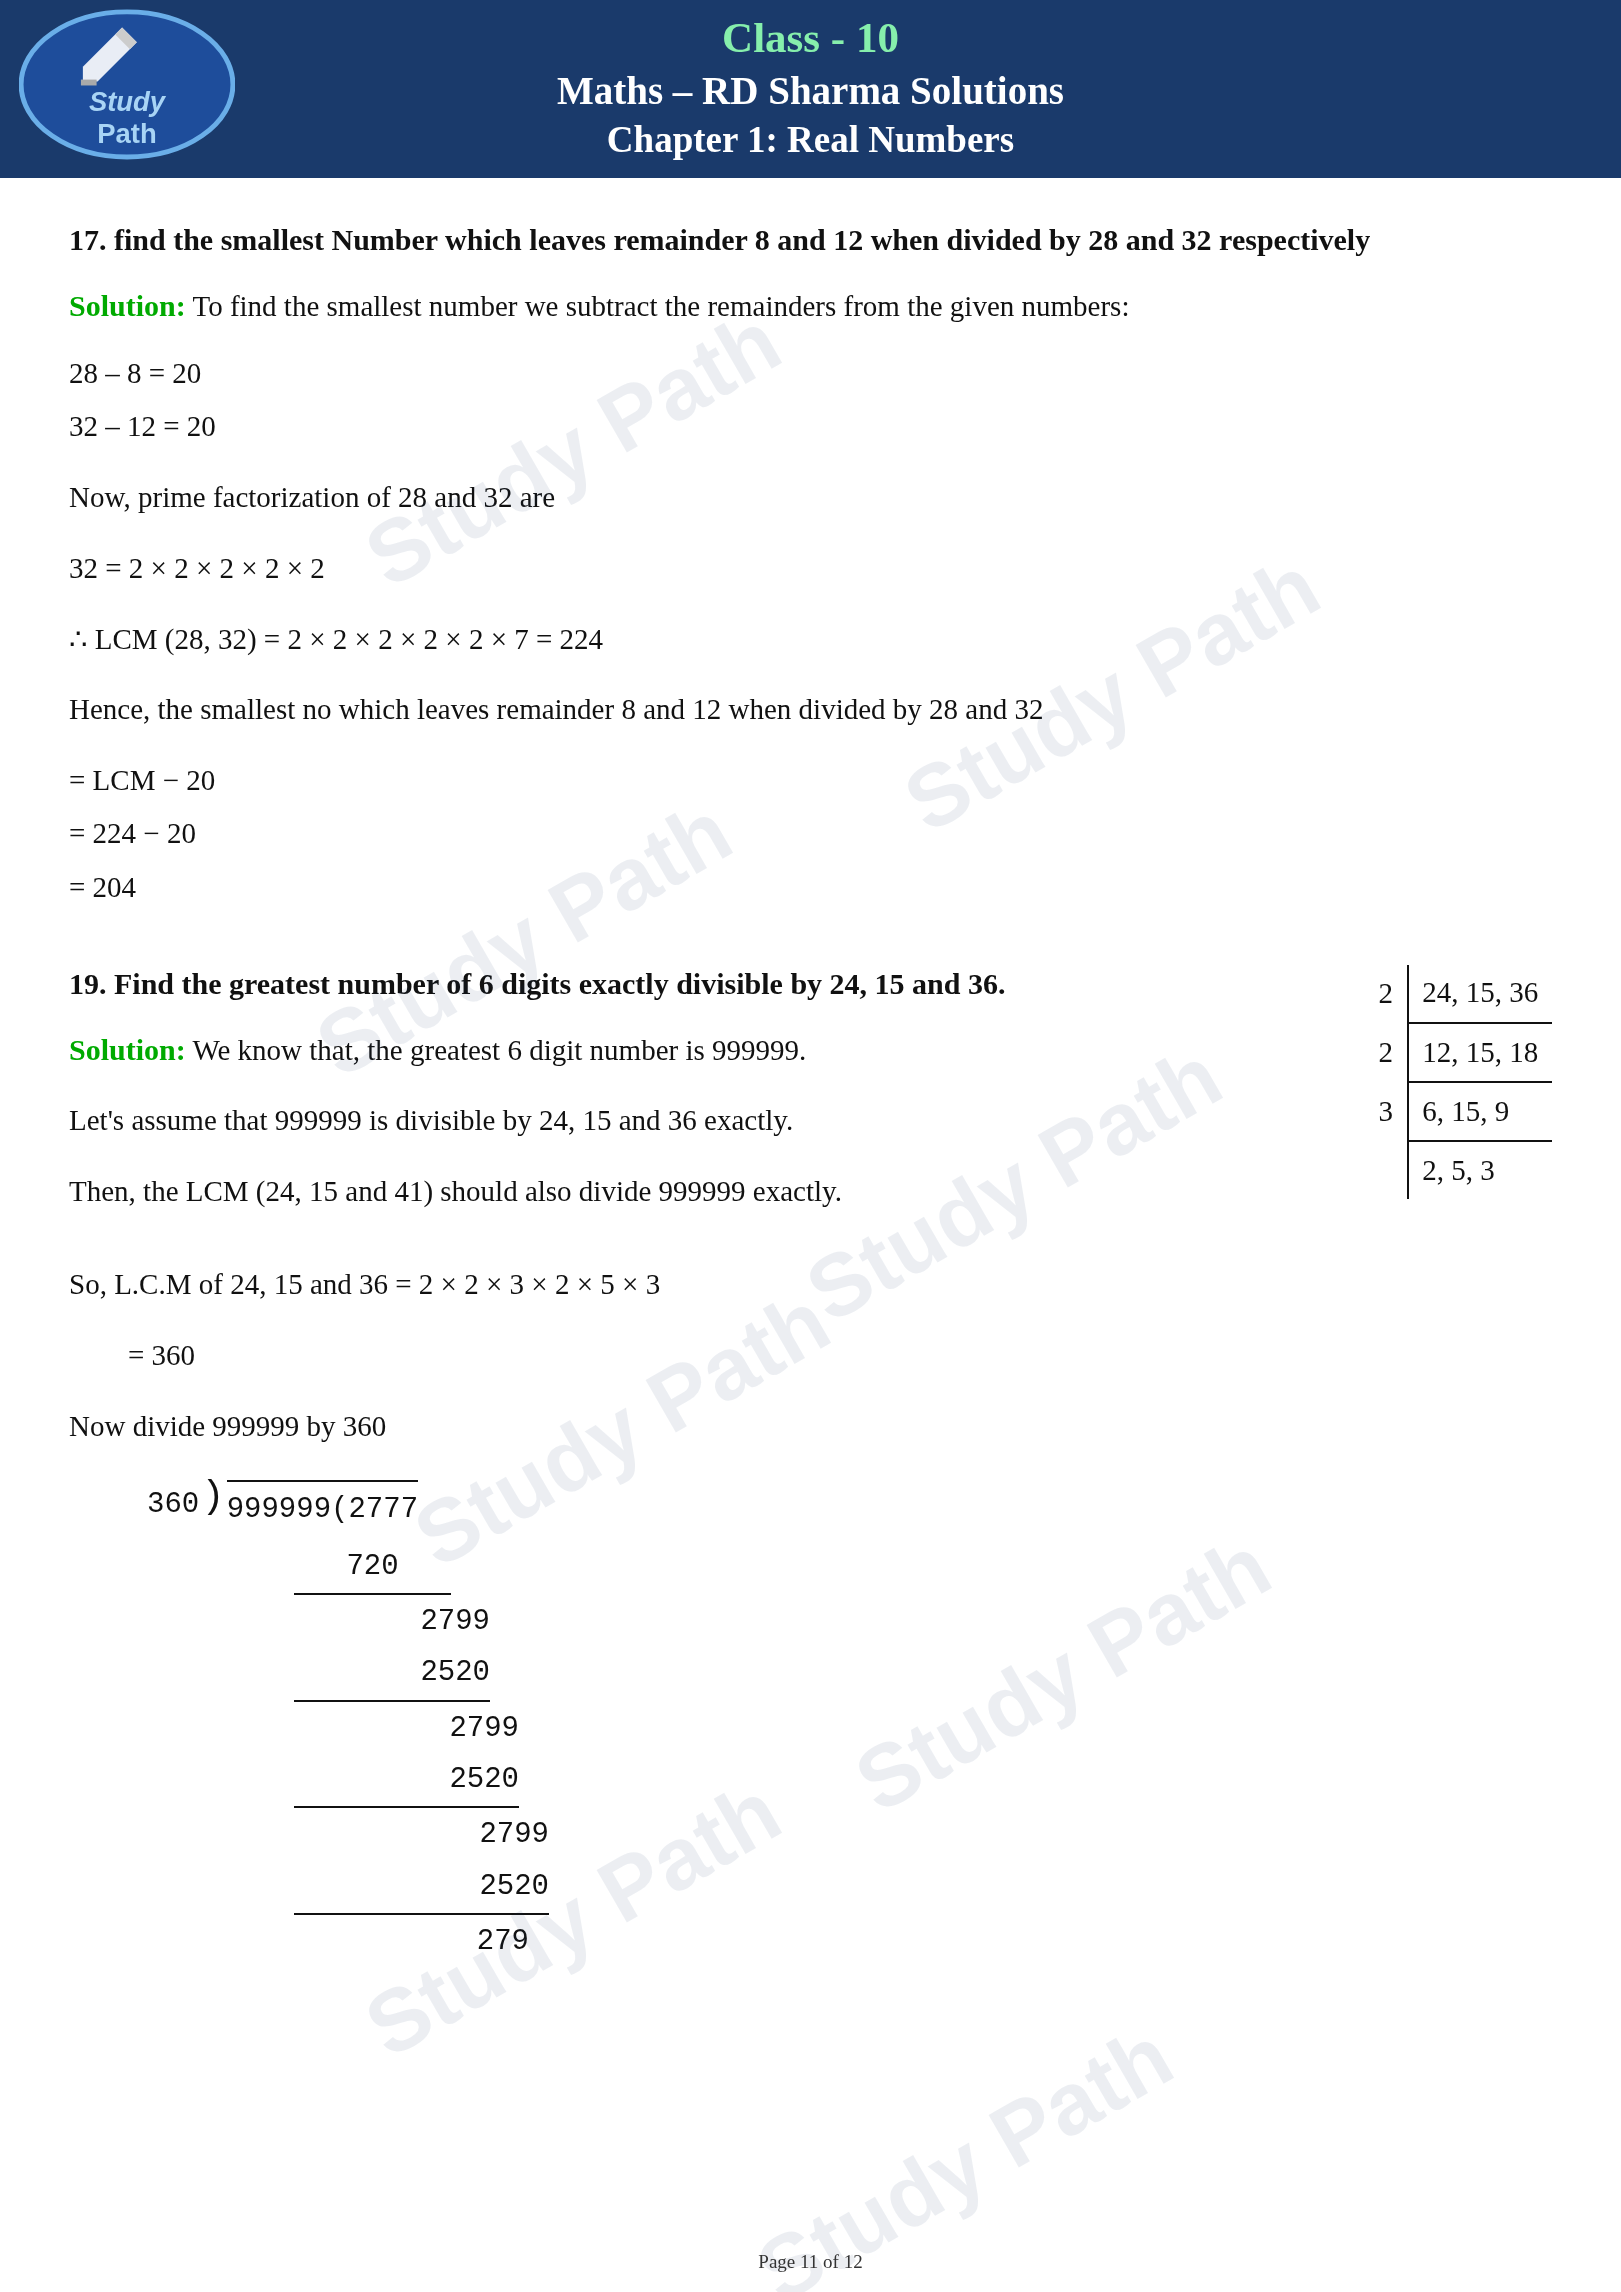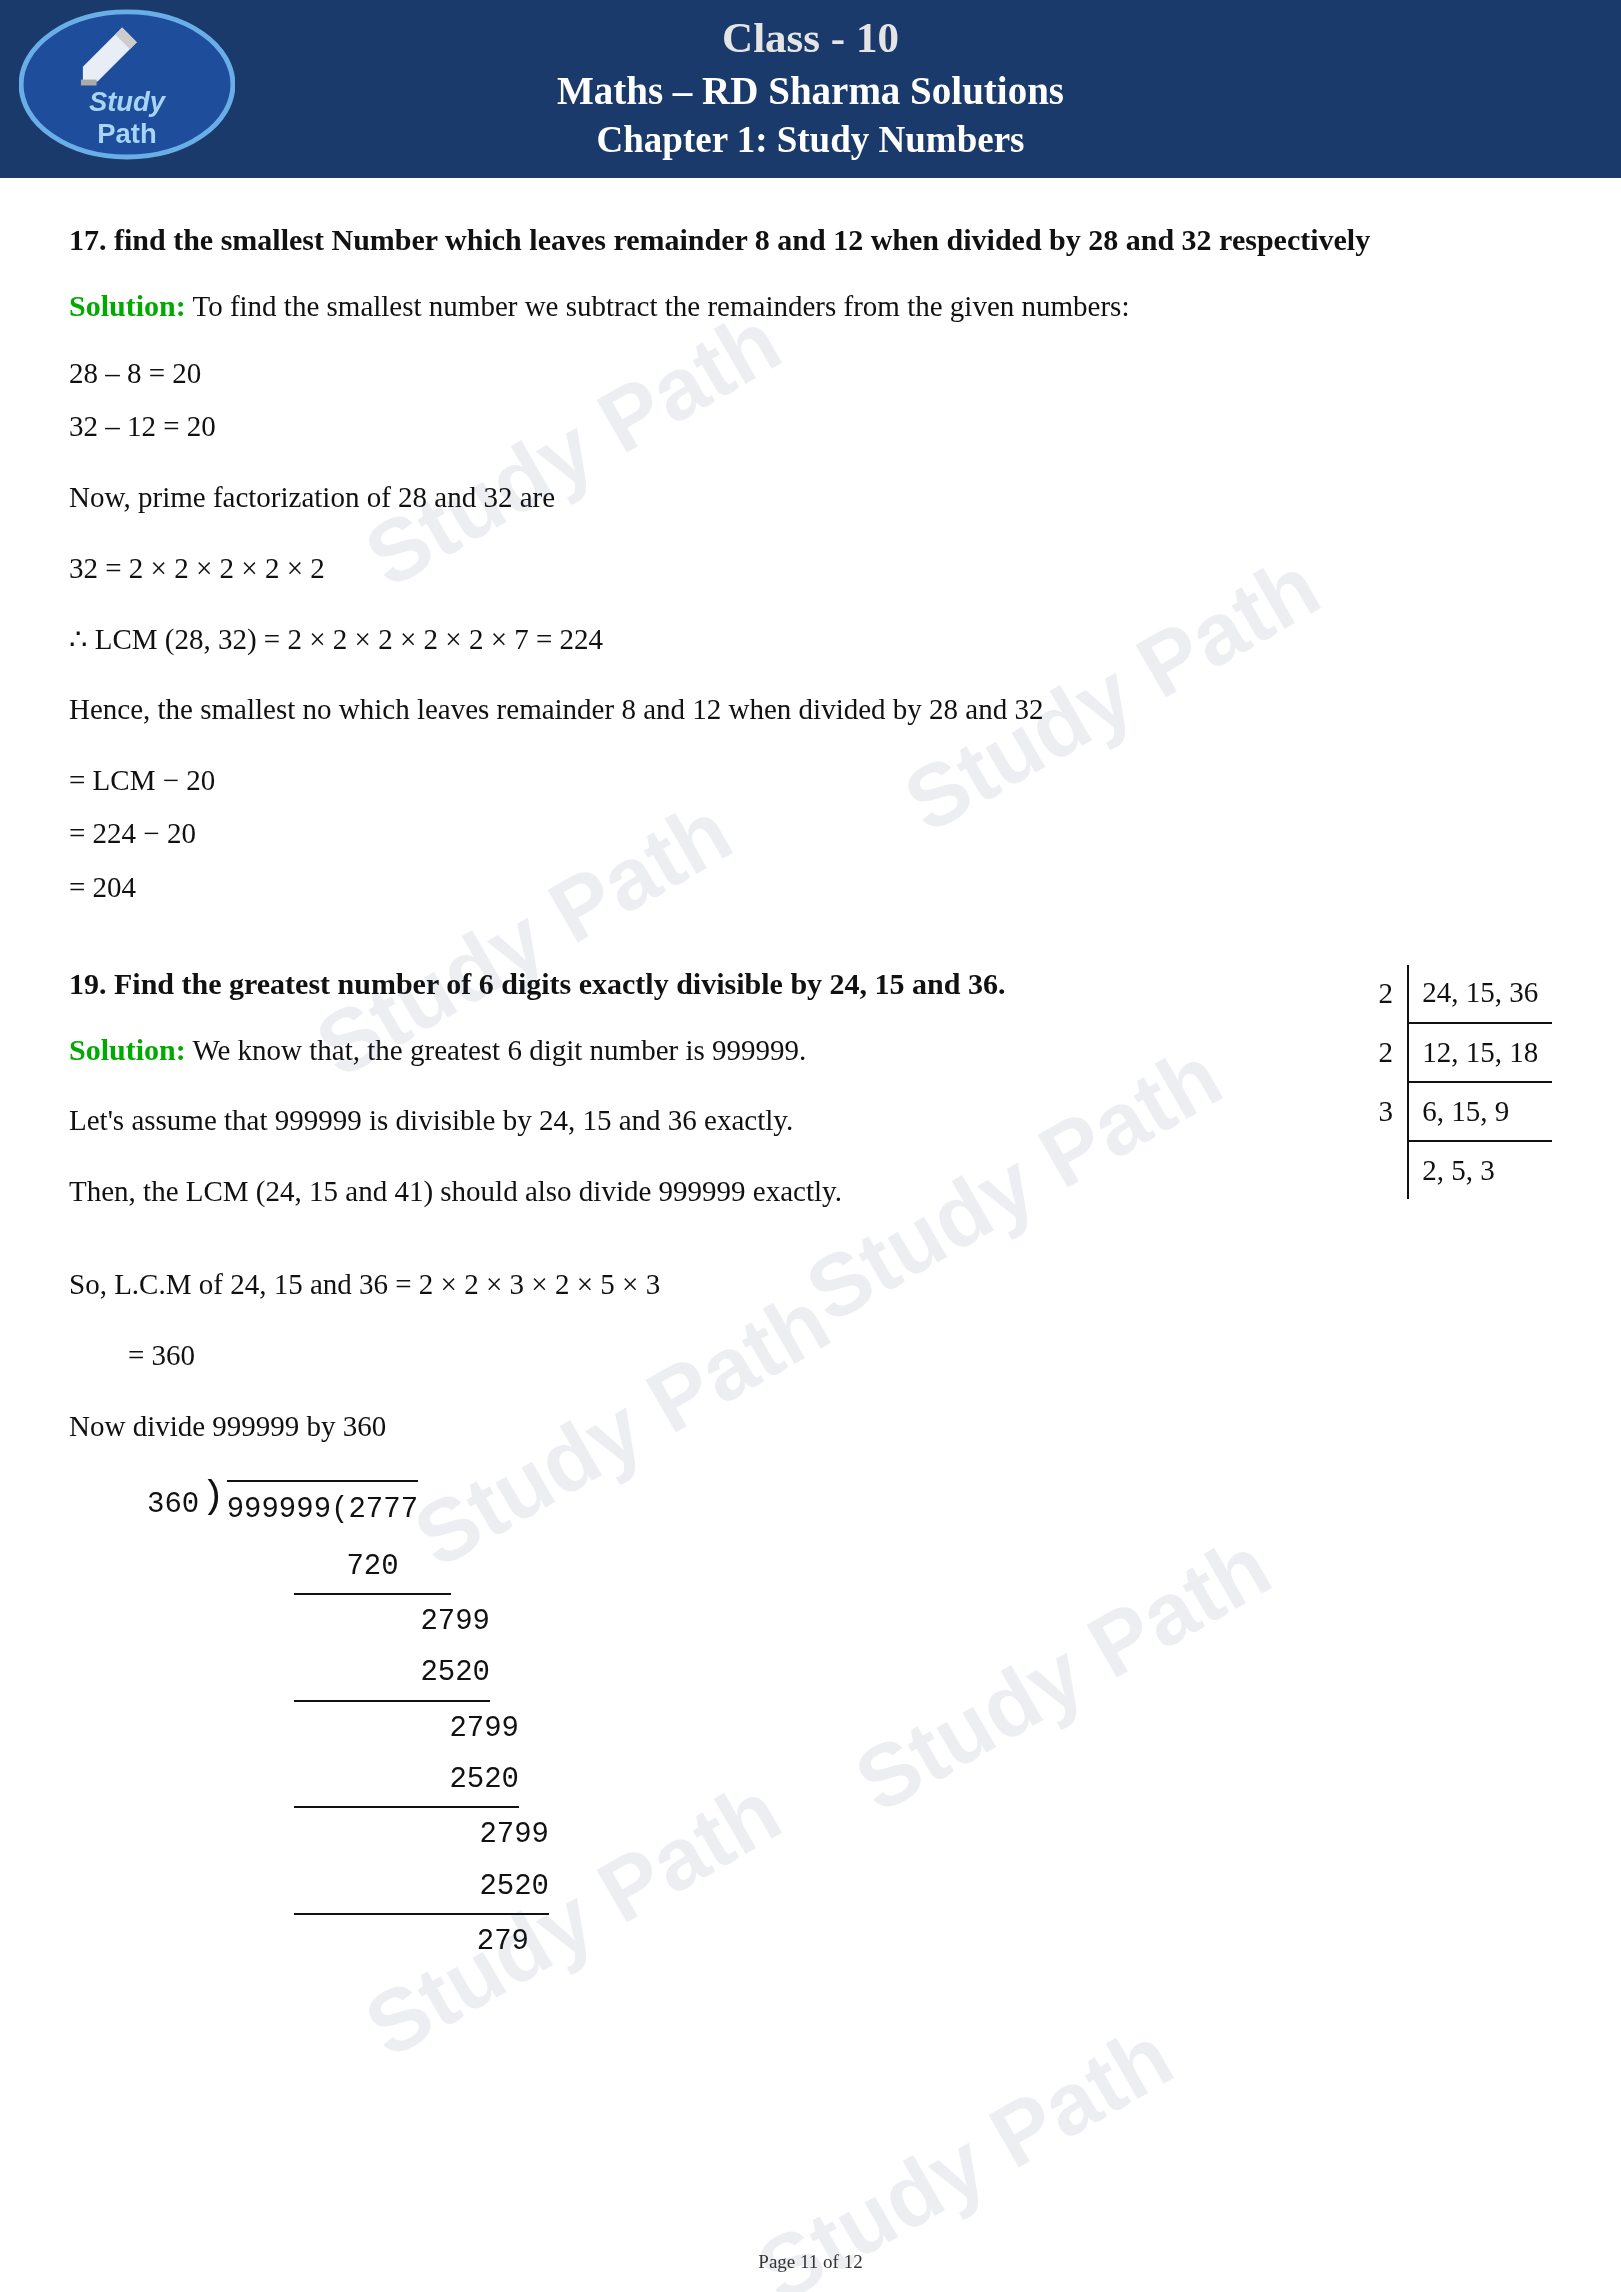--- a/index.html
+++ b/index.html
@@ -32,21 +32,21 @@
       height: 152px;
     }
 
     .header-text-block {
       text-align: center;
     }
 
     .header-class {
       font-size: 43px;
       font-weight: bold;
-      color: #e5e5e5;
+      color: #86efac;
       line-height: 1.3;
     }
 
     .header-subject {
       font-size: 39px;
       font-weight: bold;
       color: white;
       line-height: 1.3;
     }
 
@@ -185,21 +185,21 @@
       </g>
 
       <text x="110" y="105" text-anchor="middle" font-family="Arial, sans-serif" font-size="28" font-weight="bold" font-style="italic" fill="#a8d4f5">Study</text>
       <text x="110" y="138" text-anchor="middle" font-family="Arial, sans-serif" font-size="28" font-weight="bold" fill="#a8d4f5">Path</text>
     </svg>
   </div>
 
   <div class="header-text-block">
     <div class="header-class">Class - 10</div>
     <div class="header-subject">Maths – RD Sharma Solutions</div>
-    <div class="header-chapter">Chapter 1: Study Numbers</div>
+    <div class="header-chapter">Chapter 1: Real Numbers</div>
   </div>
 </div>
 
 <div class="content">
 
   <div class="watermark" style="top:196px; left:343px; transform:rotate(-30deg);">Study Path</div>
   <div class="watermark" style="top:441px; left:882px; transform:rotate(-30deg);">Study Path</div>
   <div class="watermark" style="top:686px; left:294px; transform:rotate(-30deg);">Study Path</div>
   <div class="watermark" style="top:931px; left:784px; transform:rotate(-30deg);">Study Path</div>
   <div class="watermark" style="top:1176px; left:392px; transform:rotate(-30deg);">Study Path</div>

